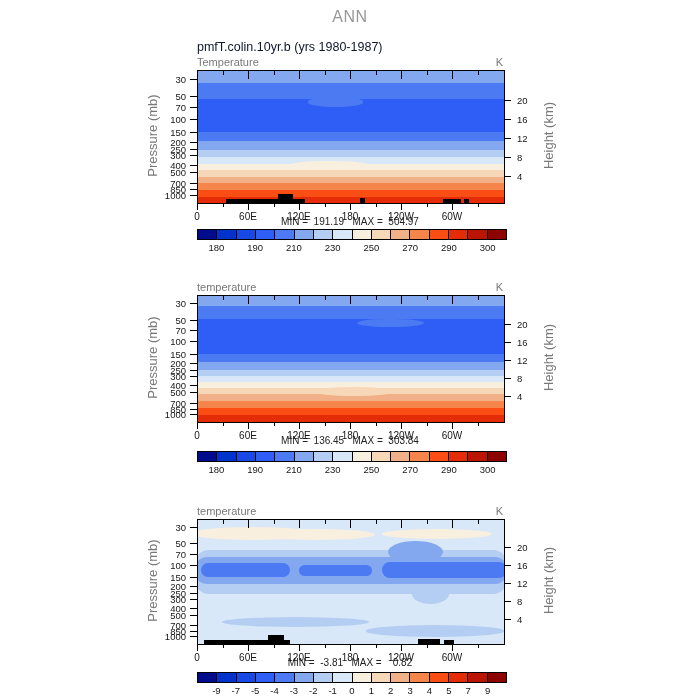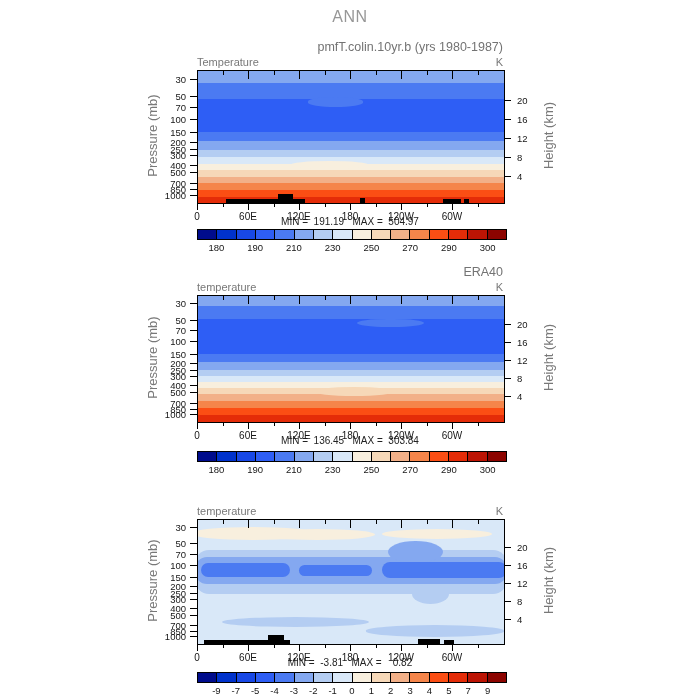--- a/index.html
+++ b/index.html
@@ -1,20 +1,20 @@
 <!DOCTYPE html>
 <html><head>
 <meta charset="utf-8">
 <style>
   html,body{margin:0;padding:0;background:#fff;}
   body{width:700px;height:700px;position:relative;font-family:"Liberation Sans",sans-serif;}
   #stage{position:absolute;left:0;top:0;width:700px;height:700px;background:#fff;overflow:hidden;}
   .main-title{position:absolute;left:0;top:8px;width:700px;text-align:center;font-size:16px;color:#979797;letter-spacing:.5px;}
   .panel{position:absolute;inset:0;}
-  .ptitle{position:absolute;left:197px;width:306px;text-align:right;font-size:12.5px;color:#737373;}
+  .ptitle{position:absolute;left:197px;width:306px;text-align:left;font-size:12.5px;color:#0f172a;}
   .corner{position:absolute;font-size:11px;color:#787878;}
   .corner.l{left:197px;}
   .corner.r{left:383px;width:120px;text-align:right;}
   .vlabel{position:absolute;width:140px;text-align:center;font-size:13px;color:#787878;white-space:nowrap;transform:rotate(-90deg);}
   .vlabel.left{left:82px;}
   .vlabel.right{left:478px;}
   .plot{position:absolute;left:197px;width:306px;border:1px solid #000;overflow:hidden;background:#fff;}
   .blob{position:absolute;border-radius:50%;}
   .terrain{position:absolute;bottom:0;background:#000;}
   .tick{position:absolute;background:#000;}
@@ -64,21 +64,20 @@
         <div class="cell" style="background: rgb(242, 176, 136);"></div>
         <div class="cell" style="background: rgb(245, 133, 74);"></div>
         <div class="cell" style="background: rgb(251, 78, 20);"></div>
         <div class="cell" style="background: rgb(228, 44, 8);"></div>
         <div class="cell" style="background: rgb(188, 20, 4);"></div>
         <div class="cell" style="background: rgb(140, 4, 0);"></div>
       </div>
   </div>
 
   <div class="panel">
-    <div class="ptitle" style="top:265px">ERA40</div>
     <div class="corner l" style="top:281px">temperature</div>
     <div class="corner r" style="top:281px">K</div>
     <div class="vlabel left" style="top:350px">Pressure (mb)</div>
     <div class="vlabel right" style="top:350px">Height (km)</div>
     <div class="plot" id="plot1" style="top: 295px; height: 126px; background: linear-gradient(rgb(132, 168, 240) 0%, rgb(132, 168, 240) 8%, rgb(75, 122, 242) 8%, rgb(75, 122, 242) 18%, rgb(46, 94, 245) 18%, rgb(46, 94, 245) 46%, rgb(75, 122, 242) 46%, rgb(75, 122, 242) 52%, rgb(132, 168, 240) 52%, rgb(132, 168, 240) 58.5%, rgb(180, 205, 242) 58.5%, rgb(180, 205, 242) 63.5%, rgb(217, 232, 248) 63.5%, rgb(217, 232, 248) 68.5%, rgb(248, 239, 222) 68.5%, rgb(248, 239, 222) 73%, rgb(246, 216, 184) 73%, rgb(246, 216, 184) 78%, rgb(242, 176, 136) 78%, rgb(242, 176, 136) 83%, rgb(245, 133, 74) 83%, rgb(245, 133, 74) 88.5%, rgb(251, 78, 20) 88.5%, rgb(251, 78, 20) 94.5%, rgb(228, 44, 8) 94.5%, rgb(228, 44, 8) 100%);">
         <div class="blob" style="left: 38%; top: 72%; width: 26%; height: 7%; background: rgb(246, 216, 184); border-radius: 50%;"></div>
         <div class="blob" style="left: 52%; top: 18%; width: 22%; height: 7%; background: rgb(75, 122, 242); border-radius: 50%;"></div>
       </div>
     <div class="stats" style="top:435px">MIN =  136.45   MAX =  303.84</div>
     <div class="cbar" id="cbar1" style="top:451px">

